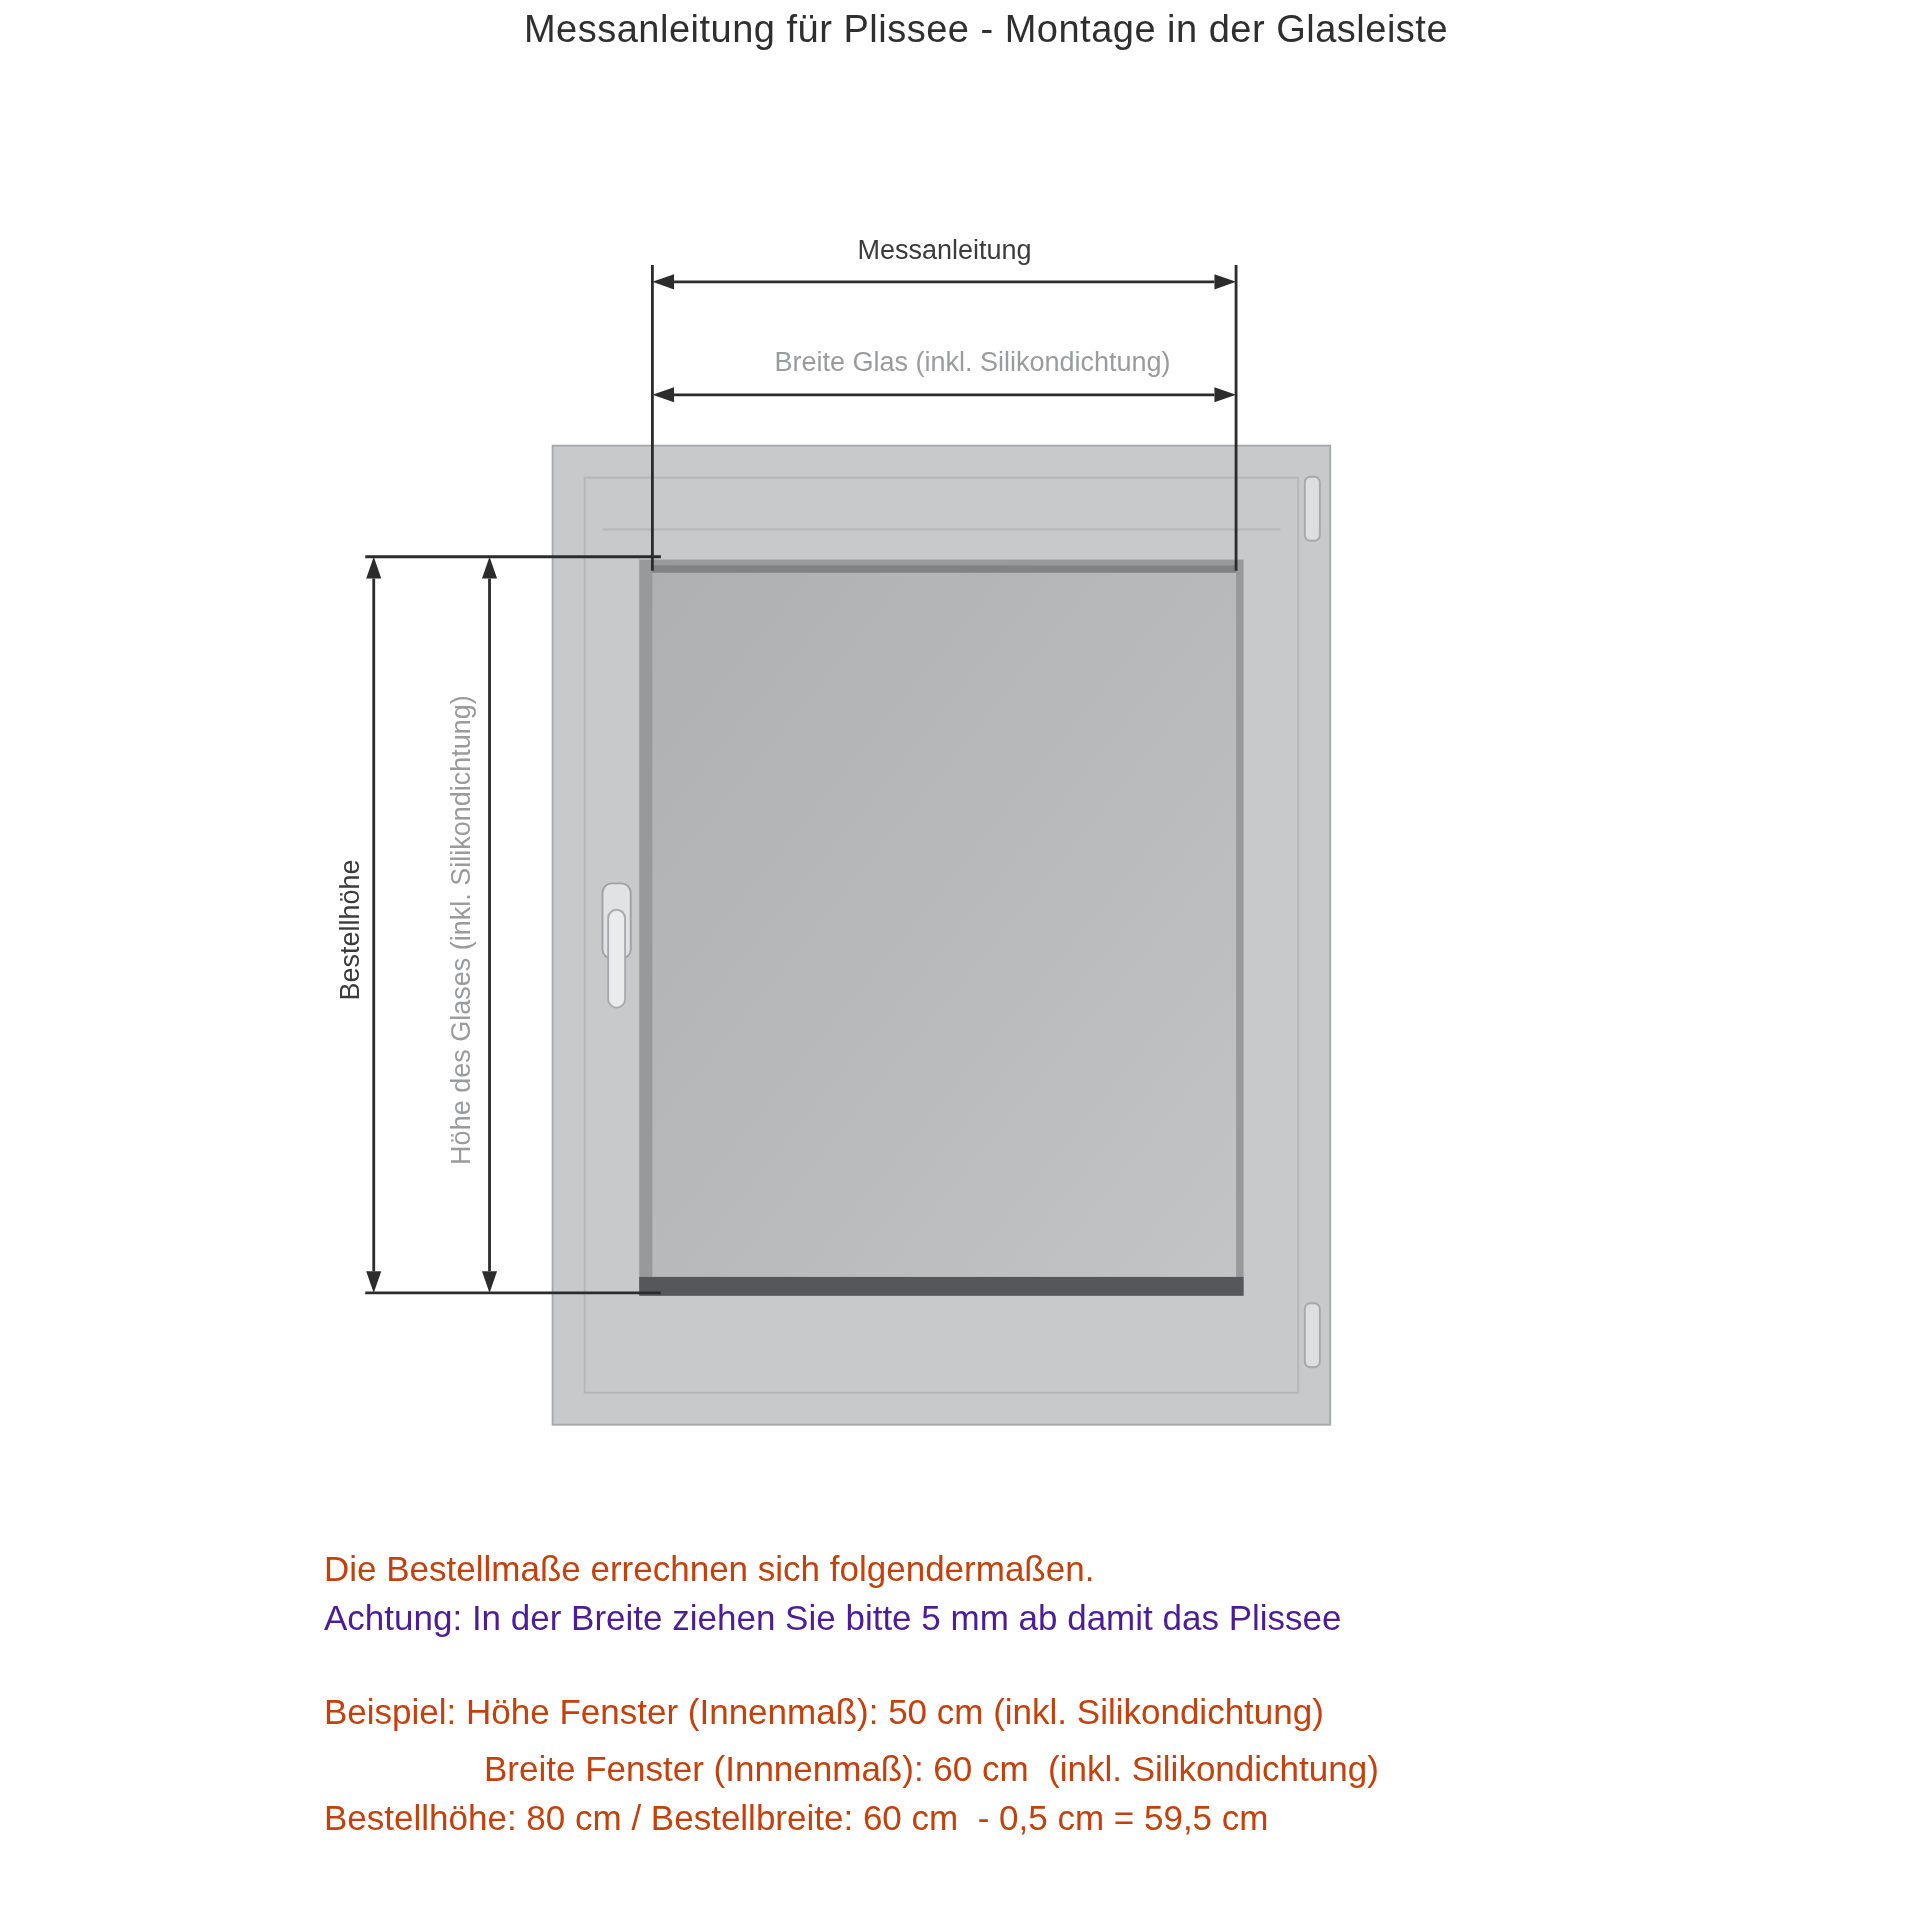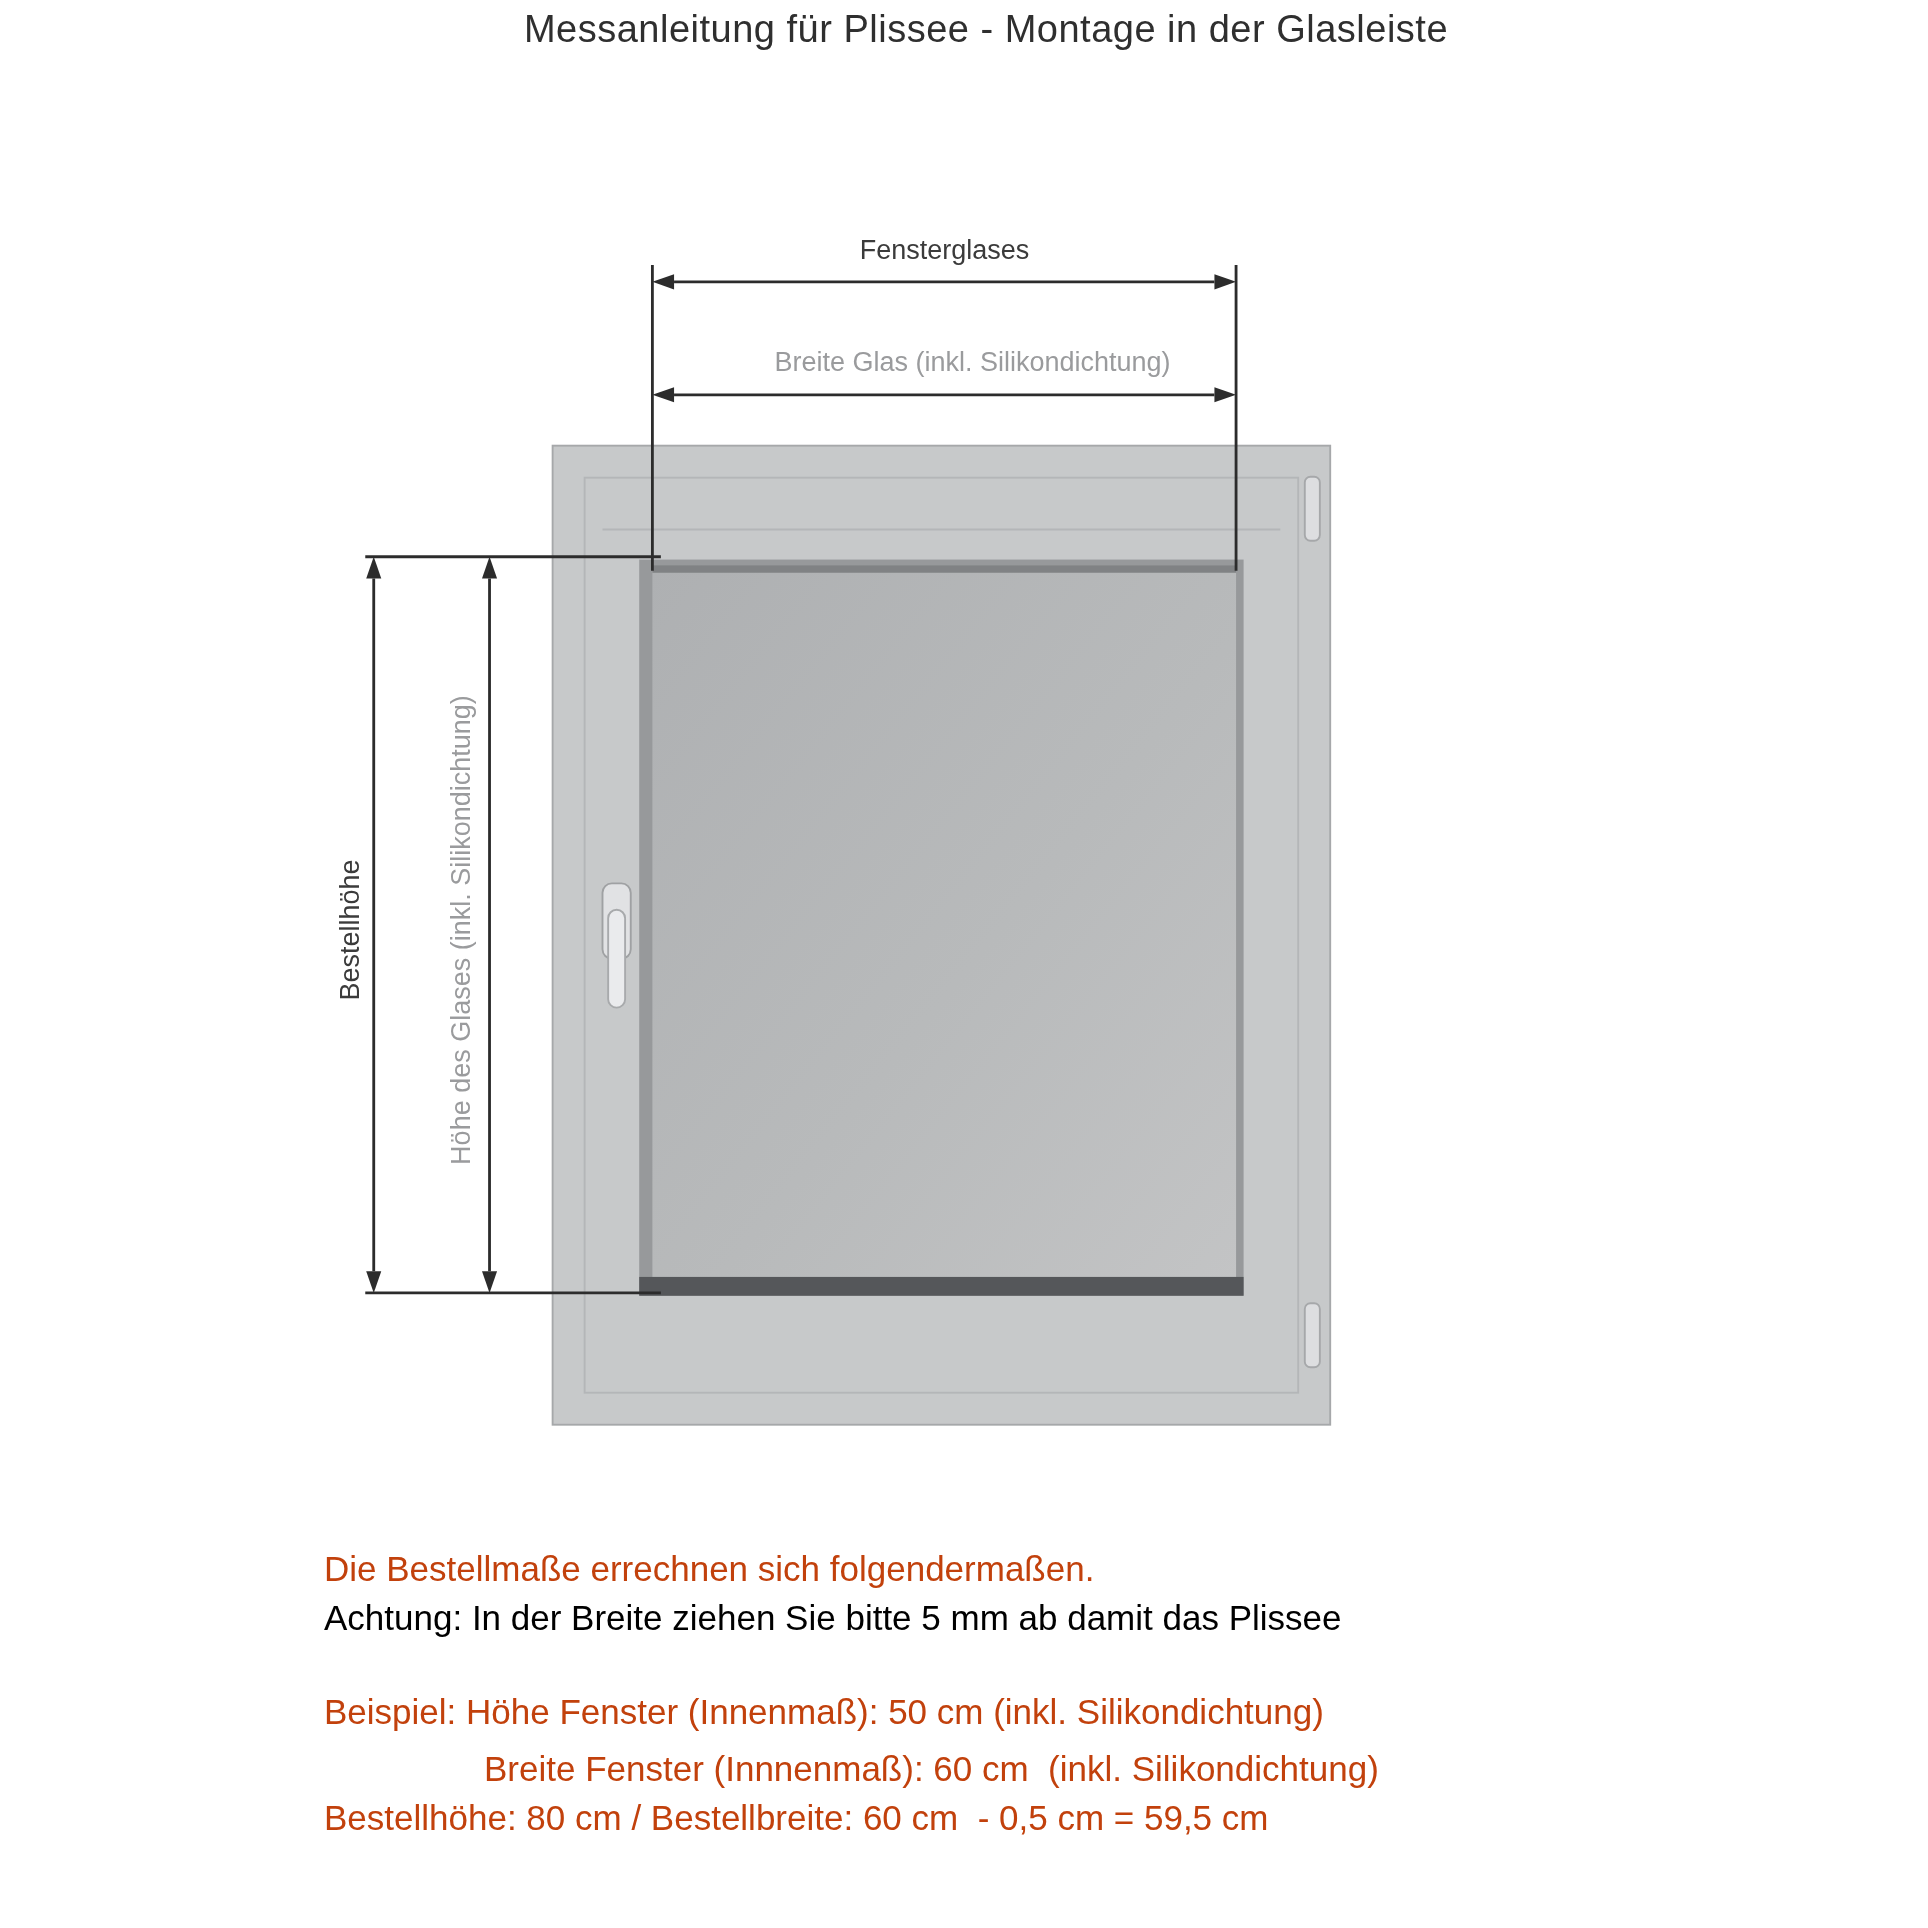--- a/index.html
+++ b/index.html
@@ -54,21 +54,21 @@
     left: 324px;
     top: 1544px;
     width: 1563px;
   }
   .line {
     font-size: 35px;
     line-height: 49px;
     color: #c2410c;
     white-space: pre;
   }
-  .line.warn { color: #000000; }
+  .line.warn { color: #4c1d95; }
   .line.indent { margin-left: 160px; margin-top: 8px; }
   .spacer { height: 45px; }
 </style>
 </head>
 <body>
 
 <div class="page">
 
   <div class="title">Messanleitung für Plissee - Montage in der Glasleiste</div>
 
@@ -111,21 +111,21 @@
       <polygon points="1313,299 1290,291 1290,307"></polygon>
       <polygon points="693,419 716,411 716,427"></polygon>
       <polygon points="1313,419 1290,411 1290,427"></polygon>
       <polygon points="397,591 389,614 405,614"></polygon>
       <polygon points="397,1373 389,1350 405,1350"></polygon>
       <polygon points="520,591 512,614 528,614"></polygon>
       <polygon points="520,1373 512,1350 528,1350"></polygon>
     </g>
   </svg>
 
-  <div class="dim-label label-bestellbreite">Fensterglases</div>
+  <div class="dim-label label-bestellbreite">Messanleitung</div>
   <div class="dim-label gray label-breiteglas">Breite Glas (inkl. Silikondichtung)</div>
   <div class="dim-label label-bestellhoehe">Bestellhöhe</div>
   <div class="dim-label gray label-hoeheglas">Höhe des Glases (inkl. Silikondichtung)</div>
 
   <div class="instructions">
     <div class="line">Die Bestellmaße errechnen sich folgendermaßen.</div>
     <div class="line warn">Achtung: In der Breite ziehen Sie bitte 5 mm ab damit das Plissee</div>
     <div class="spacer"></div>
     <div class="line">Beispiel: Höhe Fenster (Innenmaß): 50 cm (inkl. Silikondichtung)</div>
     <div class="line indent">Breite Fenster (Innnenmaß): 60 cm  (inkl. Silikondichtung)</div>

